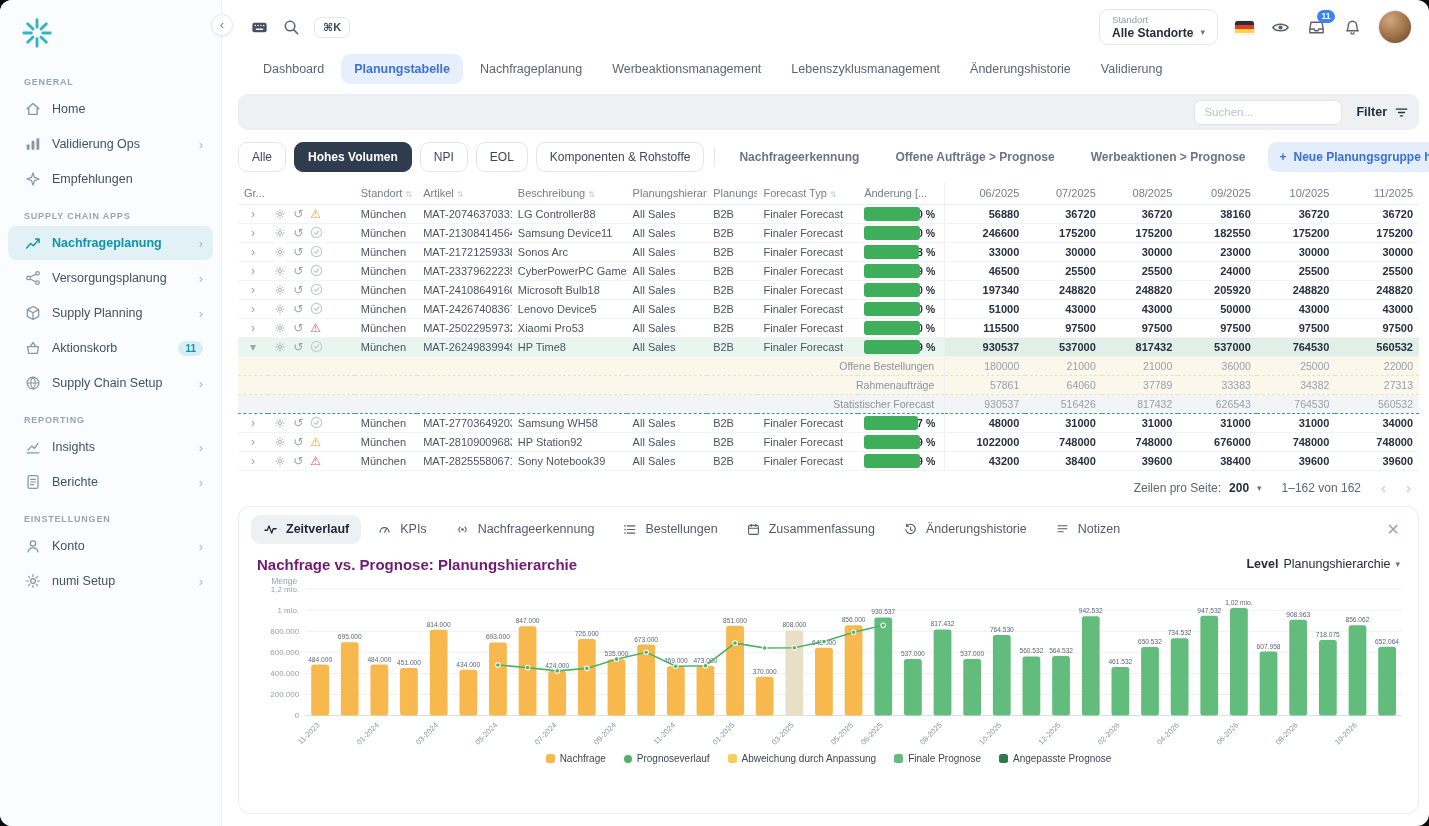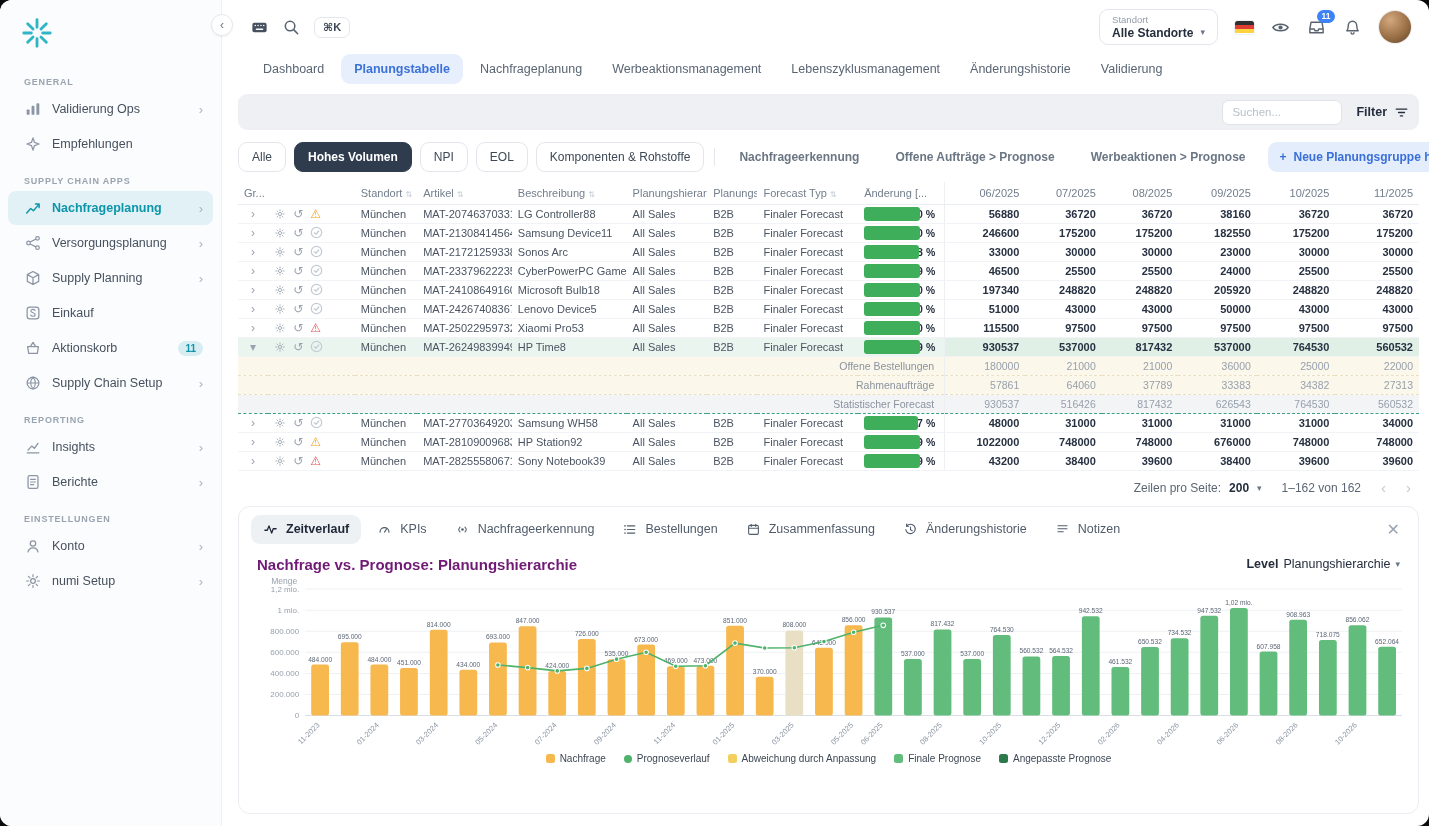--- a/index.html
+++ b/index.html
@@ -37,21 +37,21 @@
   .icon-btn{position:relative;color:#59636f;display:flex;cursor:pointer;}
   .icon-btn svg{width:19px;height:19px;}
   .nbadge{position:absolute;top:-8px;right:-9px;background:#3e82f7;color:#fff;font-size:8.5px;font-weight:700;padding:1.5px 4.5px;border-radius:8px;}
   .avatar{width:32px;height:32px;border-radius:50%;background:radial-gradient(circle at 35% 28%,#d3a87f 0%,#9c7148 55%,#5e4227 100%);box-shadow:0 0 0 1px rgba(0,0,0,.08);cursor:pointer;}
 
   .tabs{display:flex;gap:4px;padding:4px 18px 0 28px;align-items:center;}
   .tab{font-size:12.5px;color:#5a6574;font-weight:500;padding:8px 13px;border-radius:9px;cursor:pointer;white-space:nowrap;}
   .tab.active{background:#e7effc;color:#3b72d9;font-weight:700;}
 
   .toolbar{margin:10px 10px 0 16px;height:36px;background:#eef0f3;border-radius:9px;display:flex;align-items:center;justify-content:flex-end;gap:14px;padding:0 10px;}
-  .search-input{width:120px;height:25px;border:1px solid #dfe3e9;border-radius:7px;background:#fff;font-size:11.5px;padding:0 9px;color:#2a3342;font-family:inherit;outline:none;}
+  .search-input{width:148px;height:25px;border:1px solid #dfe3e9;border-radius:7px;background:#fff;font-size:11.5px;padding:0 9px;color:#2a3342;font-family:inherit;outline:none;}
   .search-input::placeholder{color:#b9c1cb;}
   .filter-btn{display:flex;align-items:center;gap:7px;font-size:12.5px;font-weight:700;color:#242e3d;cursor:pointer;}
   .filter-btn svg{width:15px;height:15px;}
 
   .chips{display:flex;align-items:center;gap:8px;margin:12px 10px 0 16px;}
   .chip{border:1px solid #e3e7ec;background:#fff;border-radius:9px;padding:7px 13px;font-size:12px;color:#3d4856;font-weight:500;white-space:nowrap;cursor:pointer;}
   .chip.active{background:#2e3c4d;border-color:#2e3c4d;color:#fff;font-weight:600;}
   .chip.ghost{border-color:transparent;background:transparent;color:#6b7684;font-weight:600;}
   .chipdiv{width:1px;height:18px;background:#e4e8ec;margin:0 2px;}
   .addgrp{margin-left:auto;display:flex;cursor:pointer;}
@@ -127,20 +127,28 @@
           <g stroke="#2fb5c5" stroke-width="3" stroke-linecap="round" fill="none">
             <path d="M18 4v8M18 24v8M4 18h8M24 18h8M8.1 8.1l5.7 5.7M22.2 22.2l5.7 5.7M27.9 8.1l-5.7 5.7M13.8 22.2l-5.7 5.7"></path>
           </g>
         </svg>
     </div>
     <nav id="sidebar-nav">
         <div class="sec-label">GENERAL</div>
         <div class="side-item">
           <span class="sicon">
             <svg viewBox="0 0 20 20">
+              <path d="M3.5 9.8 10 3.8l6.5 6M5.3 8.6V16h9.4V8.6" fill="none" stroke="currentColor" stroke-width="1.5" stroke-linecap="round" stroke-linejoin="round"></path>
+            </svg>
+          </span>
+          <span class="slabel">Home</span>
+        </div>
+        <div class="side-item">
+          <span class="sicon">
+            <svg viewBox="0 0 20 20">
               <rect x="3" y="10.5" width="3.2" height="6" rx="1" fill="currentColor"></rect>
               <rect x="8.4" y="6.5" width="3.2" height="10" rx="1" fill="currentColor"></rect>
               <rect x="13.8" y="3.5" width="3.2" height="13" rx="1" fill="currentColor"></rect>
             </svg>
           </span>
           <span class="slabel">Validierung Ops</span>
           <span class="schev">›</span>
         </div>
         <div class="side-item">
           <span class="sicon">
@@ -173,29 +181,20 @@
           <span class="schev">›</span>
         </div>
         <div class="side-item">
           <span class="sicon">
             <svg viewBox="0 0 20 20">
               <path d="M10 2.8 16.3 6.3v7.4L10 17.2 3.7 13.7V6.3ZM3.7 6.3 10 9.8l6.3-3.5M10 9.8v7.2" fill="none" stroke="currentColor" stroke-width="1.4" stroke-linejoin="round"></path>
             </svg>
           </span>
           <span class="slabel">Supply Planning</span>
           <span class="schev">›</span>
-        </div>
-        <div class="side-item">
-          <span class="sicon">
-            <svg viewBox="0 0 20 20">
-              <rect x="3.5" y="3.5" width="13" height="13" rx="3" fill="none" stroke="currentColor" stroke-width="1.4"></rect>
-              <path d="M12.3 7.2c-.5-.8-1.3-1.2-2.3-1.2-1.4 0-2.4.8-2.4 1.9 0 2.4 4.8 1.3 4.8 3.7 0 1.2-1 2-2.4 2-1.1 0-2-.5-2.5-1.3" fill="none" stroke="currentColor" stroke-width="1.3" stroke-linecap="round"></path>
-            </svg>
-          </span>
-          <span class="slabel">Einkauf</span>
         </div>
         <div class="side-item">
           <span class="sicon">
             <svg viewBox="0 0 20 20">
               <path d="M4 8.5h12l-1.2 7.5H5.2ZM7 8.5 10 3.8l3 4.7" fill="none" stroke="currentColor" stroke-width="1.4" stroke-linecap="round" stroke-linejoin="round"></path>
             </svg>
           </span>
           <span class="slabel">Aktionskorb</span>
           <span class="sbadge">11</span>
         </div>

